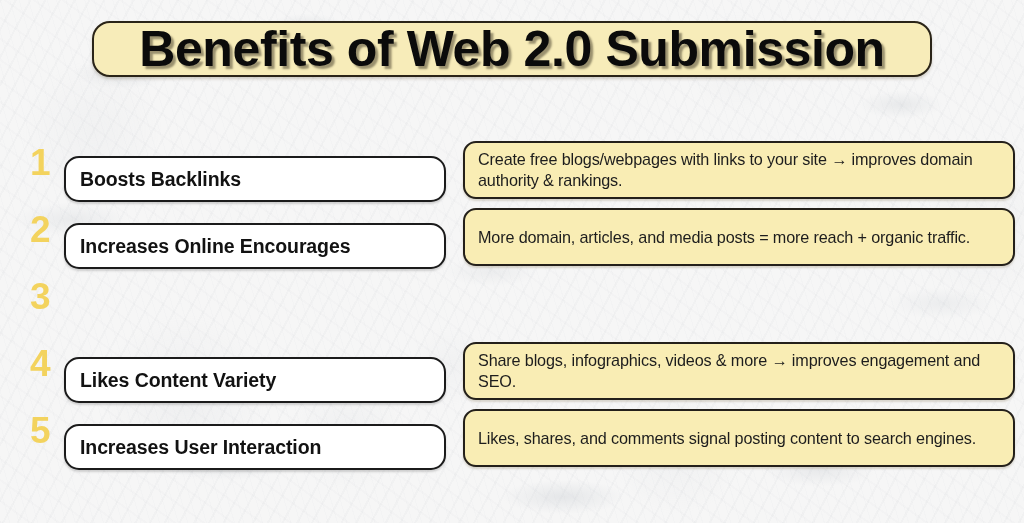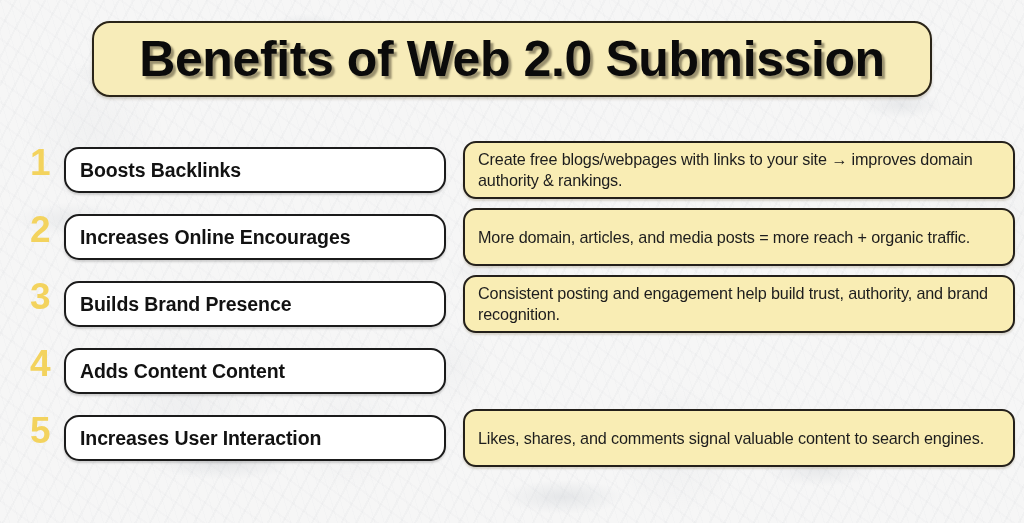--- a/index.html
+++ b/index.html
@@ -59,21 +59,21 @@
       radial-gradient(circle at 72% 12%, rgba(196,200,206,.18), rgba(196,200,206,0) 6%),
       radial-gradient(circle at 96% 44%, rgba(196,200,206,.22), rgba(196,200,206,0) 7%);
   }
 
   
   #title-card {
     position: absolute;
     left: 92px;
     top: 21px;
     width: 840px;
-    height: 76px;
+    height: 56px;
     box-sizing: border-box;
     background: #f7ecb9;
     border: 2px solid #2a2418;
     border-radius: 18px;
     display: flex;
     align-items: center;
     justify-content: center;
     box-shadow: 0 2px 3px rgba(90,80,50,.25);
   }
   #title-text {
@@ -108,21 +108,21 @@
     font-family: "Liberation Sans", sans-serif;
     font-weight: bold;
     font-size: 37px;
     line-height: 42px;
     color: #f3d35e;
     user-select: none;
   }
   .label-box {
     position: absolute;
     left: 64px;
-    top: 7px;
+    top: 16px;
     width: 382px;
     height: 46px;
     box-sizing: border-box;
     background: #ffffff;
     border: 2.5px solid #1b1b1b;
     border-radius: 15px;
     display: flex;
     align-items: center;
     box-shadow: 0 2px 2px rgba(120,120,120,.30);
   }
@@ -189,39 +189,36 @@
       <div class="label-box">
         <span class="label-text">Increases Online Encourages</span>
       </div>
       <div class="desc-box">
         <span class="desc-text">More domain, articles, and media posts = more reach + organic traffic.</span>
       </div>
     </div>
 
     <div class="row">
       <div class="num">3</div>
-      <div class="label-box">
-        <span class="label-text">Builds Brand Presence</span>
-      </div>
-      <div class="desc-box">
-        <span class="desc-text">Consistent posting and engagement help build trust, authority, and brand recognition.</span>
-      </div>
     </div>
 
     <div class="row">
       <div class="num">4</div>
       <div class="label-box">
-        <span class="label-text">Adds Content Content</span>
+        <span class="label-text">Likes Content Variety</span>
+      </div>
+      <div class="desc-box">
+        <span class="desc-text">Share blogs, infographics, videos &amp; more → improves engagement and SEO.</span>
       </div>
     </div>
 
     <div class="row">
       <div class="num">5</div>
       <div class="label-box">
         <span class="label-text">Increases User Interaction</span>
       </div>
       <div class="desc-box">
-        <span class="desc-text">Likes, shares, and comments signal valuable content to search engines.</span>
+        <span class="desc-text">Likes, shares, and comments signal posting content to search engines.</span>
       </div>
     </div>
 
   </div>
 </div>
 
 </body></html>

